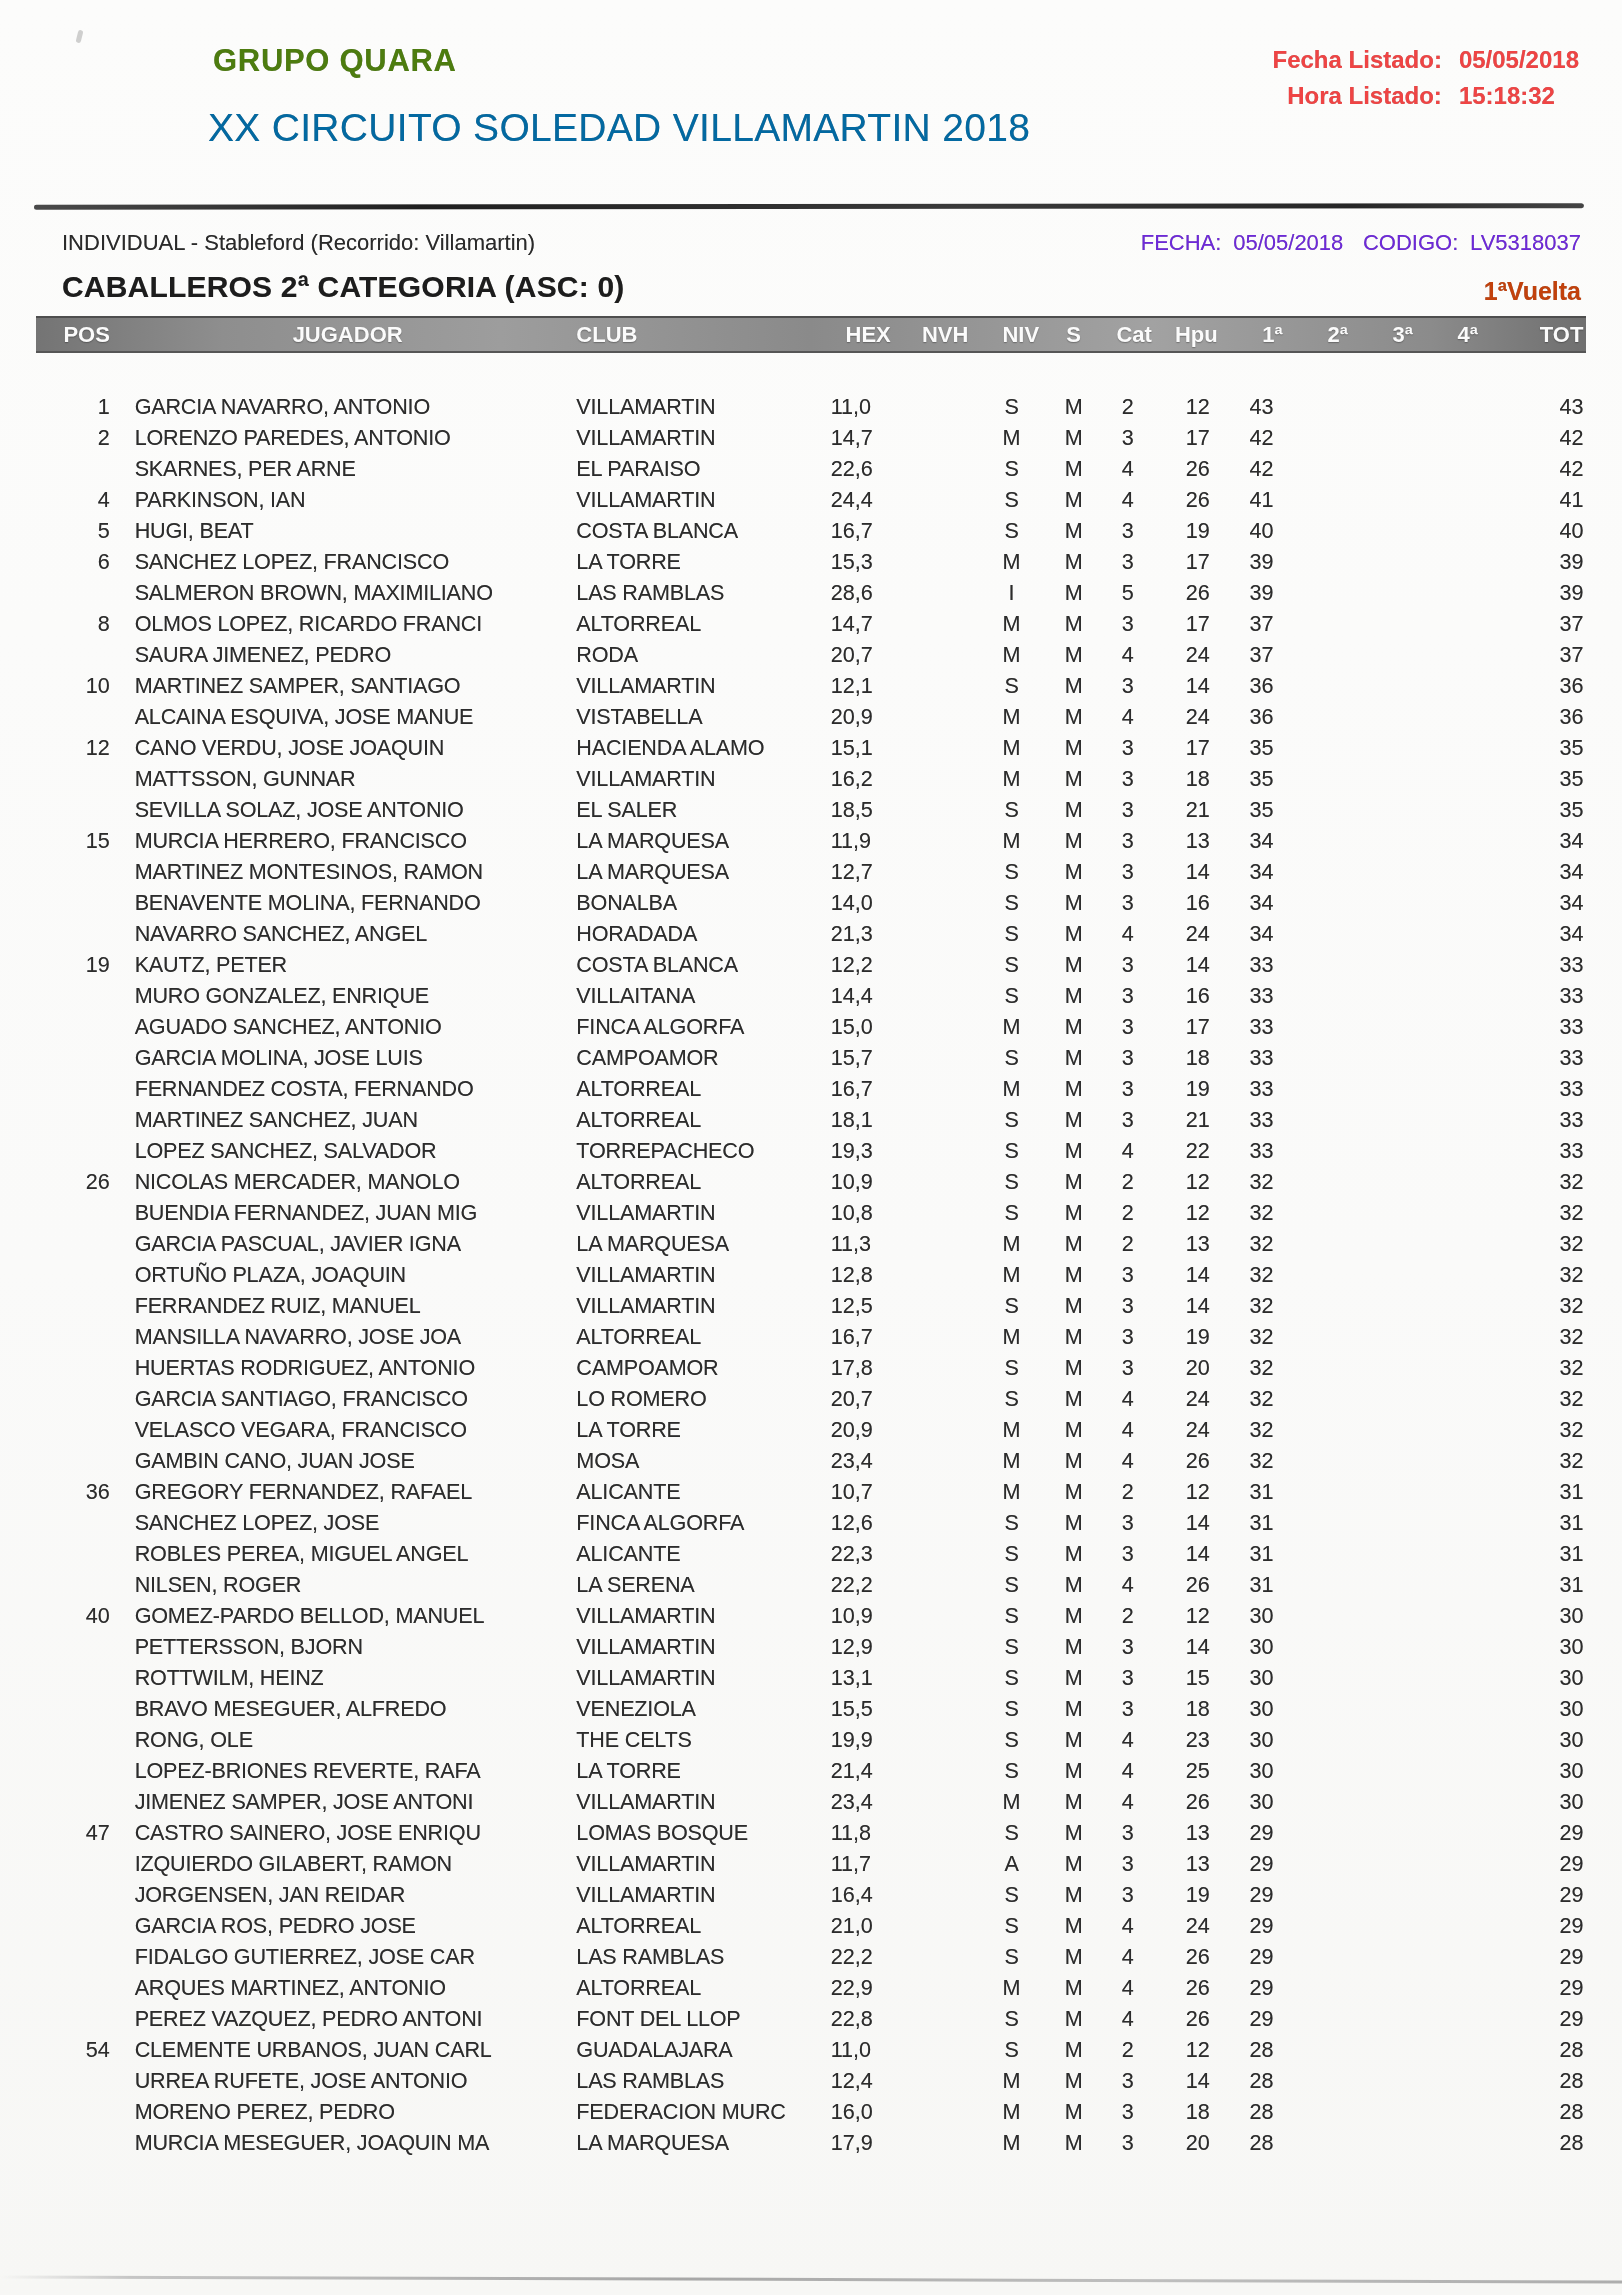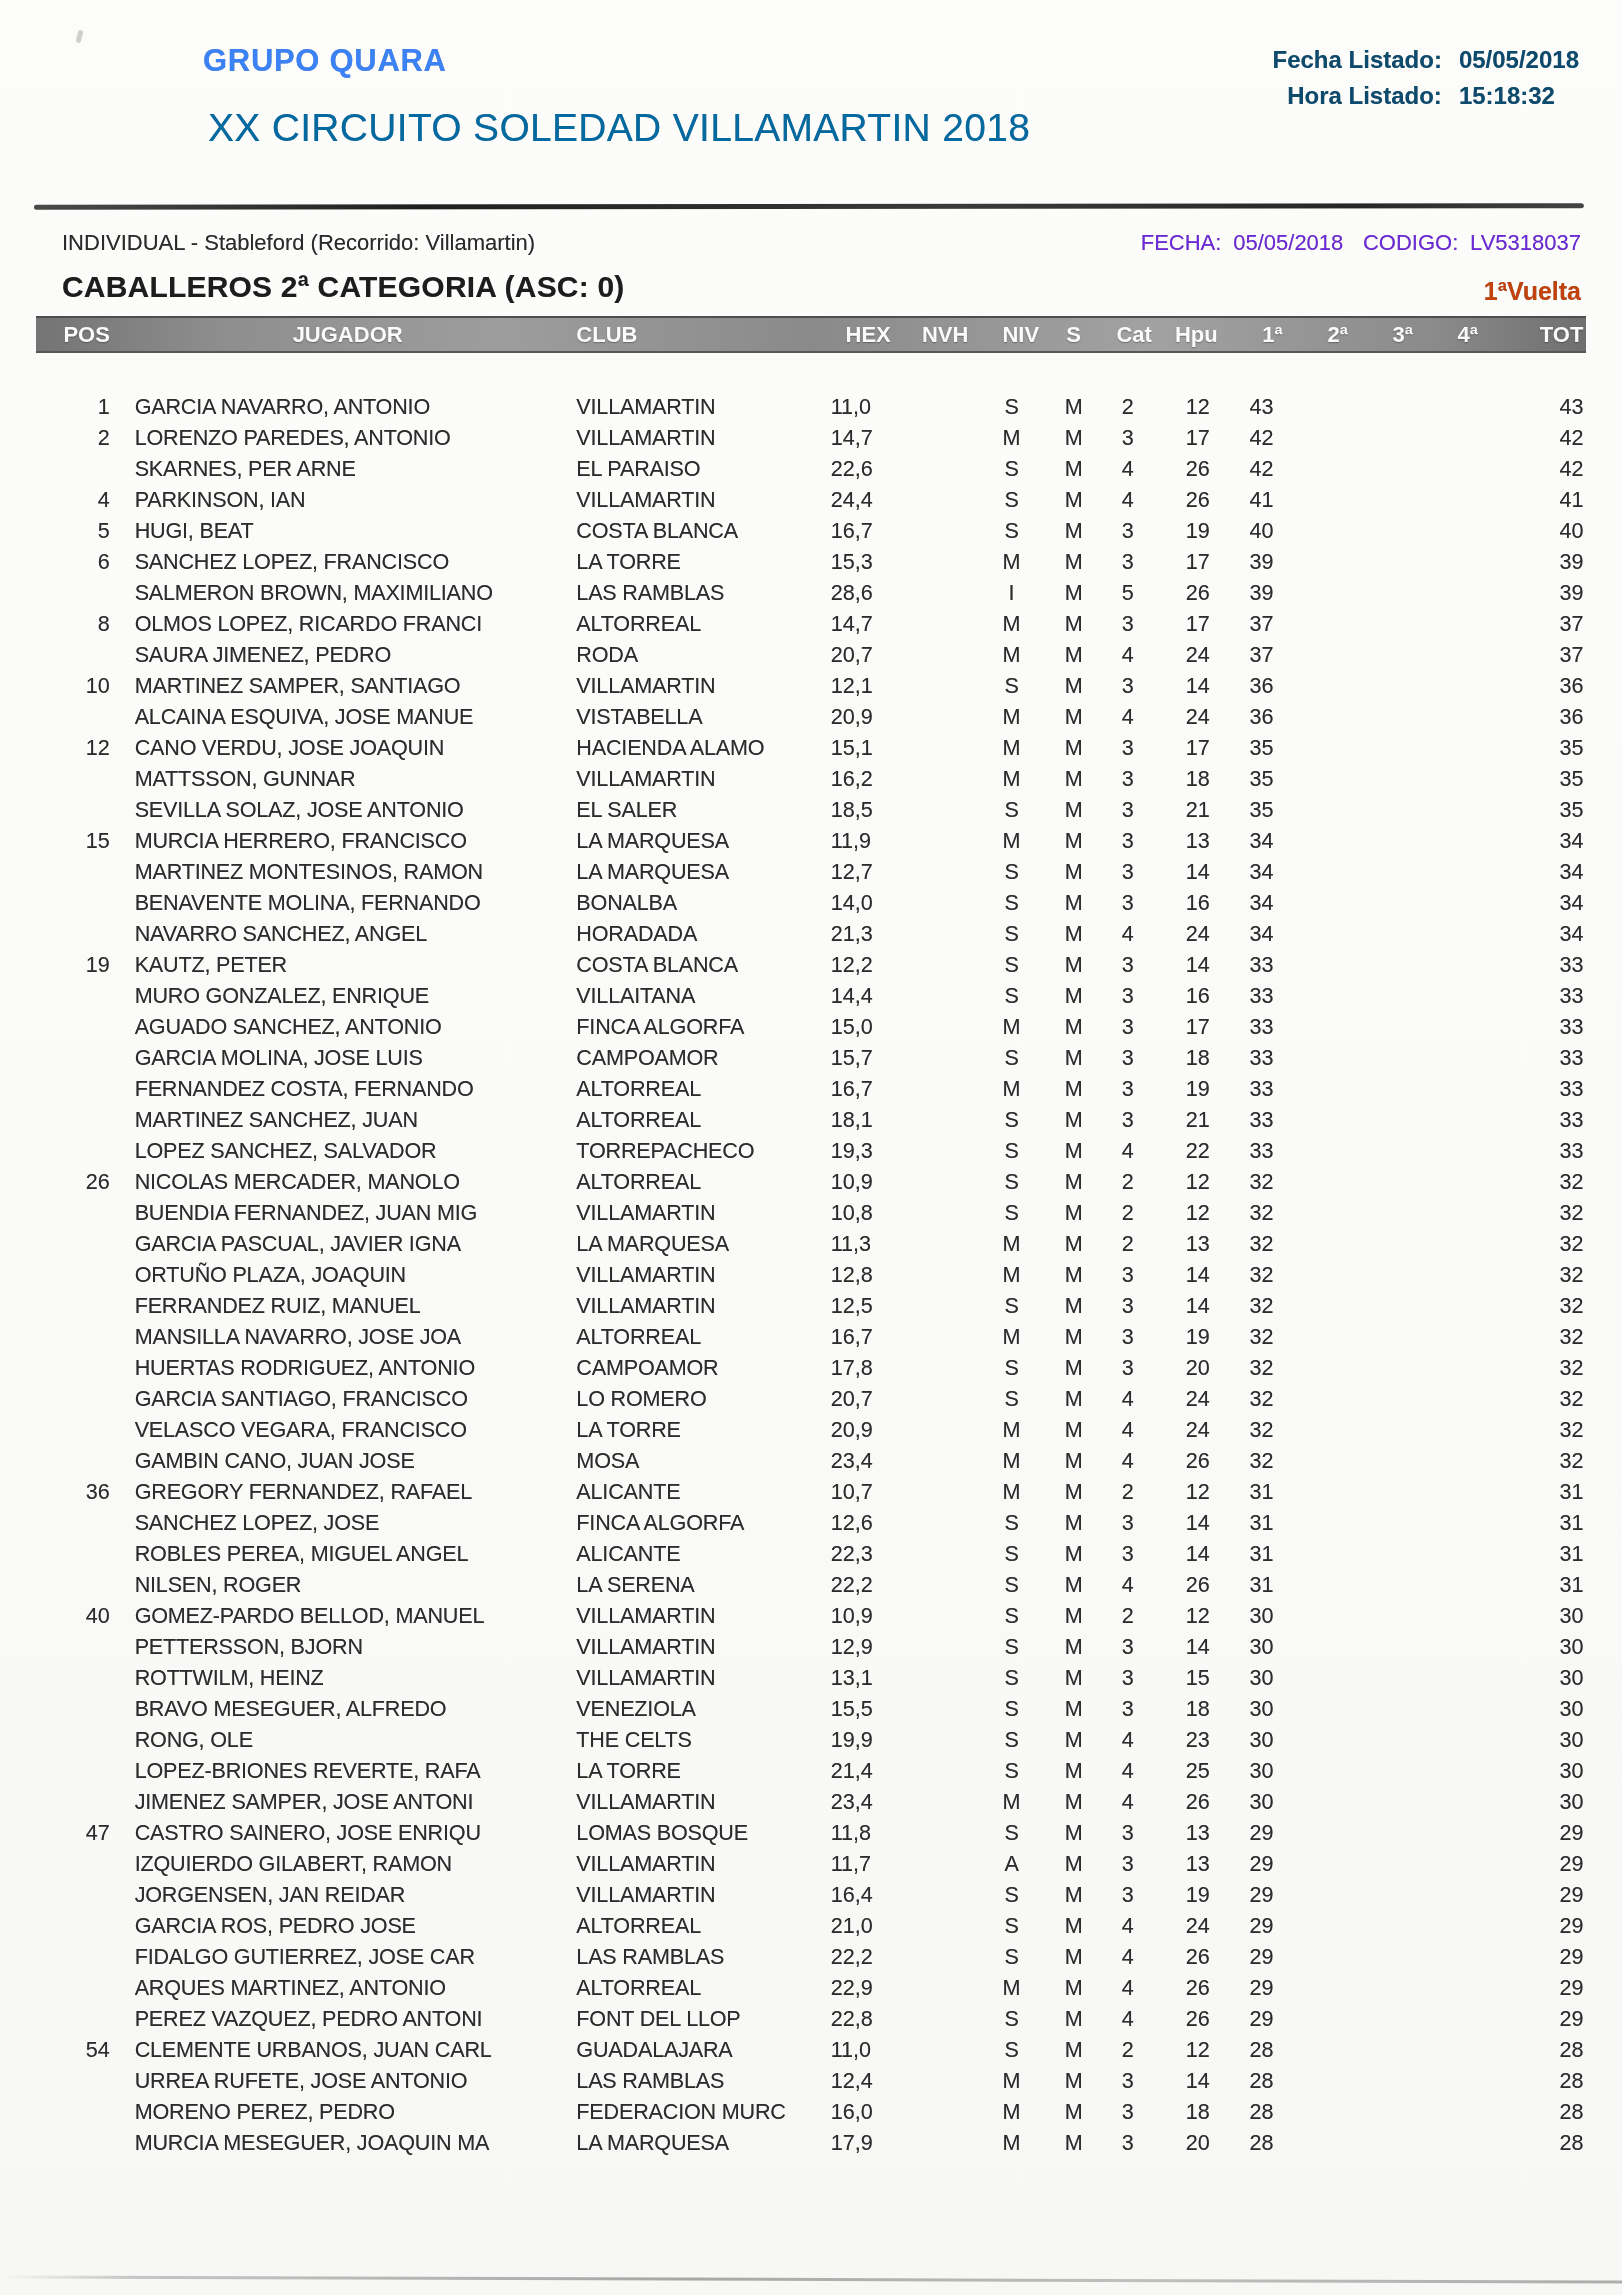--- a/index.html
+++ b/index.html
@@ -4,26 +4,26 @@
 <style>
   html,body{margin:0;padding:0;}
   body{
     width:1622px;height:2295px;position:relative;overflow:hidden;
     background:linear-gradient(180deg,#fcfcfb 0%,#fafaf9 55%,#f7f7f5 100%);
     font-family:"Liberation Sans", sans-serif;color:#2c2c2c;
   }
   .page{position:absolute;inset:0;text-shadow:0 0 0.4px rgba(50,50,50,.45);}
 
   
-  .company{position:absolute;left:203px;top:43px;font-size:31px;font-weight:700;color:#3b82f6;letter-spacing:0.7px;white-space:nowrap;}
+  .company{position:absolute;left:213px;top:43px;font-size:31px;font-weight:700;color:#4d7c0f;letter-spacing:0.7px;white-space:nowrap;}
   .title{position:absolute;left:208px;top:106px;font-size:39px;font-weight:400;color:#0369a1;letter-spacing:0.3px;white-space:nowrap;}
   .listado{
     position:absolute;right:43px;top:46px;
     display:grid;grid-template-columns:auto auto;column-gap:17px;row-gap:7.9px;
-    font-size:24px;font-weight:700;color:#0c4a6e;
+    font-size:24px;font-weight:700;color:#ef4444;
   }
   .listado .lbl{text-align:right;white-space:nowrap;}
   .listado .val{text-align:left;white-space:nowrap;}
 
   .rule1{
     position:absolute;left:34px;top:204px;width:1550px;height:4.6px;border-radius:2.6px;
     background:linear-gradient(90deg,#4a4a4a,#1f1f1f 25%,#3a3a3a 60%,#262626 85%,#444);
     transform:rotate(-0.06deg);
   }
 

